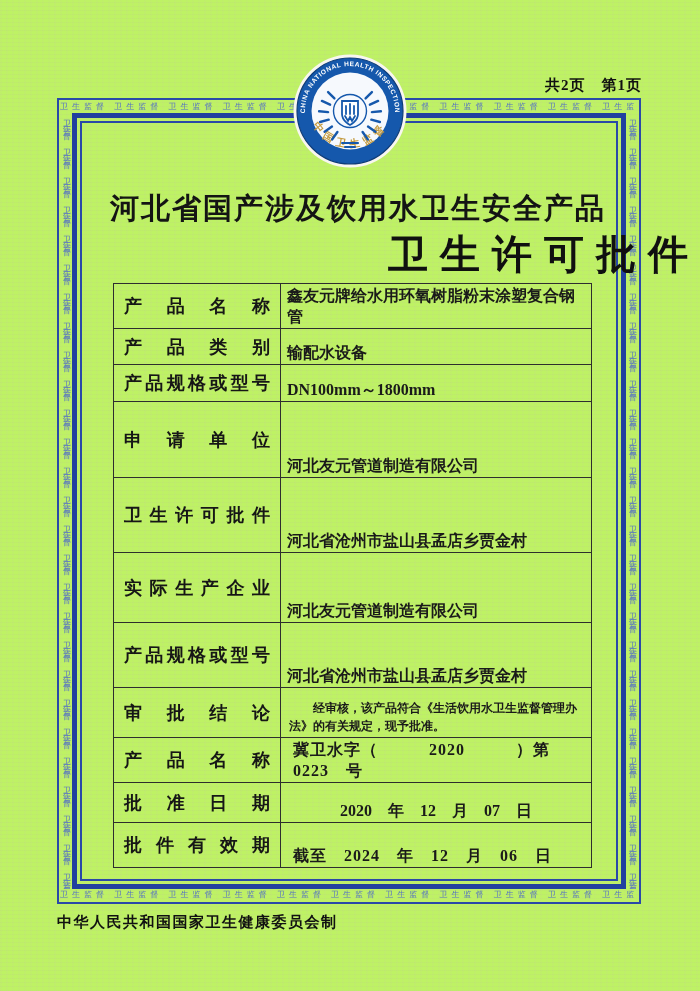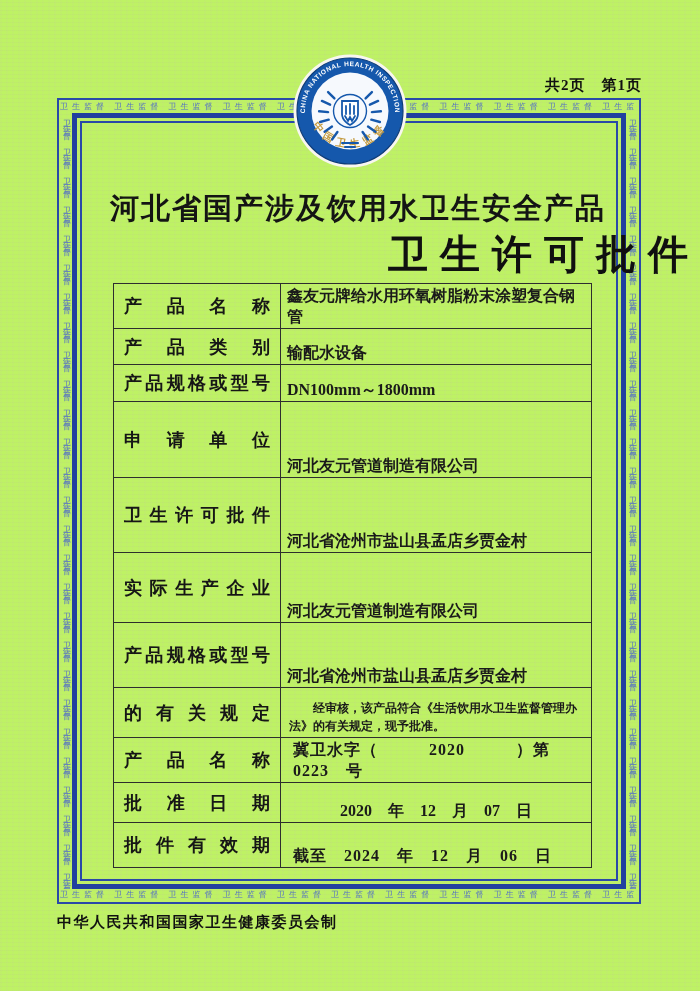--- a/index.html
+++ b/index.html
@@ -201,21 +201,21 @@
       <div class="cell-label">
           <span>产品规格或型号</span>
         </div>
       <div class="cell-value">
           <span>河北省沧州市盐山县孟店乡贾金村</span>
         </div>
     </div>
 
     <div class="row h50">
       <div class="cell-label">
-          <span>的有关规定</span>
+          <span>审批结论</span>
         </div>
       <div class="cell-value val-conclusion">
           <span>经审核，该产品符合《生活饮用水卫生监督管理办法》的有关规定，现予批准。</span>
         </div>
     </div>
 
     <div class="row h45">
       <div class="cell-label">
           <span>产品名称</span>
         </div>

